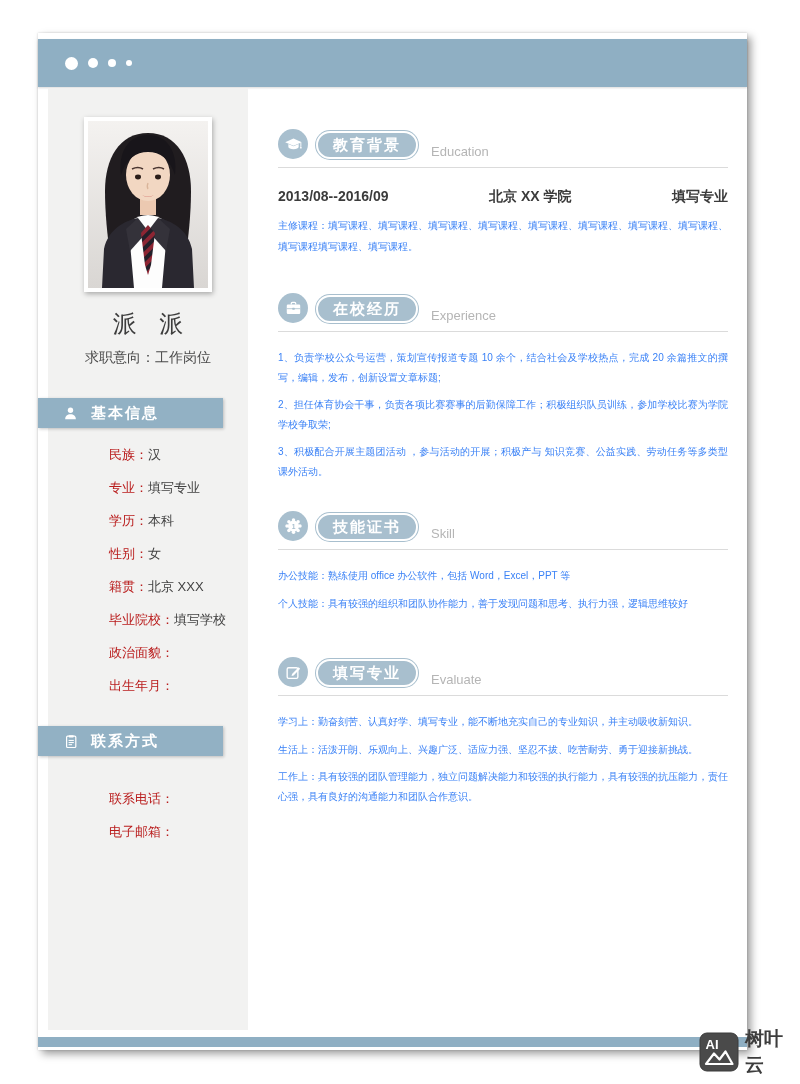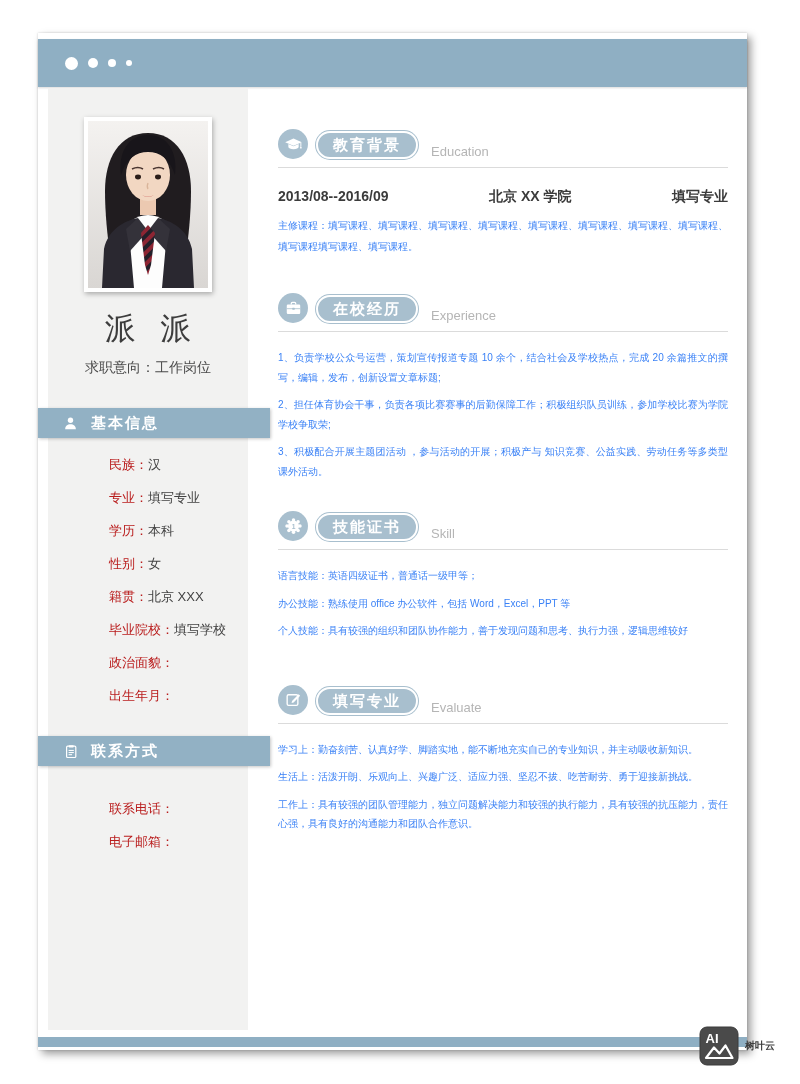--- a/index.html
+++ b/index.html
@@ -32,26 +32,26 @@
   .sidebar {
     position:absolute; left:10px; top:55px; width:200px; height:942px;
     background:#F2F2F1;
   }
   .photo-frame {
     width:120px; height:167px; margin:29px auto 0; background:#fff; padding:4px;
     box-shadow:1px 2px 5px rgba(0,0,0,.30);
   }
   .photo-frame svg { display:block; width:120px; height:167px; }
   .name {
-    margin-top:16px; text-align:center; font-size:31px; color:#3d3d3d;
+    margin-top:16px; text-align:center; font-size:24px; color:#3d3d3d;
     letter-spacing:8px; text-indent:8px; font-weight:500;
   }
   .intent { margin-top:9px; text-align:center; font-size:14px; color:#4a4a4a; }
   .side-sec-bar {
-    margin-left:-10px; width:232px; height:30px; background:#92B1C4; color:#fff;
+    margin-left:-10px; width:185px; height:30px; background:#92B1C4; color:#fff;
     display:flex; align-items:center; box-shadow:1px 1px 3px rgba(0,0,0,.22);
   }
   .side-sec-bar.basic   { margin-top:31px; }
   .side-sec-bar.contact { margin-top:30px;font-family:Liberation Serif, serif; }
   .side-sec-bar .ic { margin-left:24px; width:17px; height:17px; flex:none; }
   .side-sec-bar .ic svg { width:17px; height:17px; display:block; }
   .side-sec-bar .t  { margin-left:12px; font-size:15px; font-weight:bold; letter-spacing:2px; }
   .info-list { margin:18px 0 0 19px; }
   .info-list.contact { margin-top:34px; }
   .info-row { font-size:13px; color:#3d3d3d; height:19px; margin-bottom:14px; white-space:nowrap; }
@@ -83,21 +83,21 @@
   }
   .content { margin-top:16px; }
   .content.edu-content { margin-top:10px; }
   .para { font-size:10px; color:#3b82f6; line-height:1.95; margin:0 0 8px; text-align:justify; }
   .para:last-child { margin-bottom:0; }
   .edu-para { line-height:2.05; }
   
   .watermark { position:absolute; left:699px; top:1026px; display:flex; align-items:center; gap:6px; z-index:5; }
   .wm-box { width:40px; height:40px;text-align:right; }
   .wm-box svg { width:40px; height:40px; display:block; }
-  .wm-text { font-size:10px; font-weight:bold; color:#3d3d3d; }
+  .wm-text { font-size:19px; font-weight:bold; color:#3d3d3d; }
 </style>
 </head>
 <body>
 
 <div class="page">
 
   <div class="topbar">
     <div class="dots">
       <span class="dot"></span>
       <span class="dot"></span>
@@ -253,40 +253,39 @@
               <circle cx="12" cy="11.5" r="7"></circle>
             </g>
             <text x="12" y="14.6" text-anchor="middle" font-size="8.5" font-weight="bold" fill="#A8BFCE">1</text>
           </svg>
         </span>
         <span class="sec-pill">技能证书</span>
         <span class="sec-en">Skill</span>
       </div>
       <hr class="sec-line">
       <div class="content">
-        <p class="para">语言技能：英语四级证书，普通话一级甲等；</p>
         <p class="para">办公技能：熟练使用 office 办公软件，包括 Word，Excel，PPT 等</p>
         <p class="para">个人技能：具有较强的组织和团队协作能力，善于发现问题和思考、执行力强，逻辑思维较好</p>
       </div>
     </div>
 
     <div class="section eval">
       <div class="sec-head">
         <span class="sec-circle">
           <svg viewBox="0 0 24 24">
             <rect x="4" y="6" width="13.5" height="13.5" rx="1.8" fill="none" stroke="#fff" stroke-width="1.7"></rect>
             <path d="M10.2 13.8l8.2-8.4 2 2-8.2 8.4-2.6.6z" fill="#fff"></path>
           </svg>
         </span>
         <span class="sec-pill">填写专业</span>
         <span class="sec-en">Evaluate</span>
       </div>
       <hr class="sec-line">
       <div class="content">
-        <p class="para">学习上：勤奋刻苦、认真好学、脚踏实地，能不断地充实自己的专业知识，并主动吸收新知识。</p>
+        <p class="para">学习上：勤奋刻苦、认真好学、填写专业，能不断地充实自己的专业知识，并主动吸收新知识。</p>
         <p class="para">生活上：活泼开朗、乐观向上、兴趣广泛、适应力强、坚忍不拔、吃苦耐劳、勇于迎接新挑战。</p>
         <p class="para">工作上：具有较强的团队管理能力，独立问题解决能力和较强的执行能力，具有较强的抗压能力，责任心强，具有良好的沟通能力和团队合作意识。</p>
       </div>
     </div>
 
   </div>
 
   <div class="bottombar"></div>
 </div>
 

